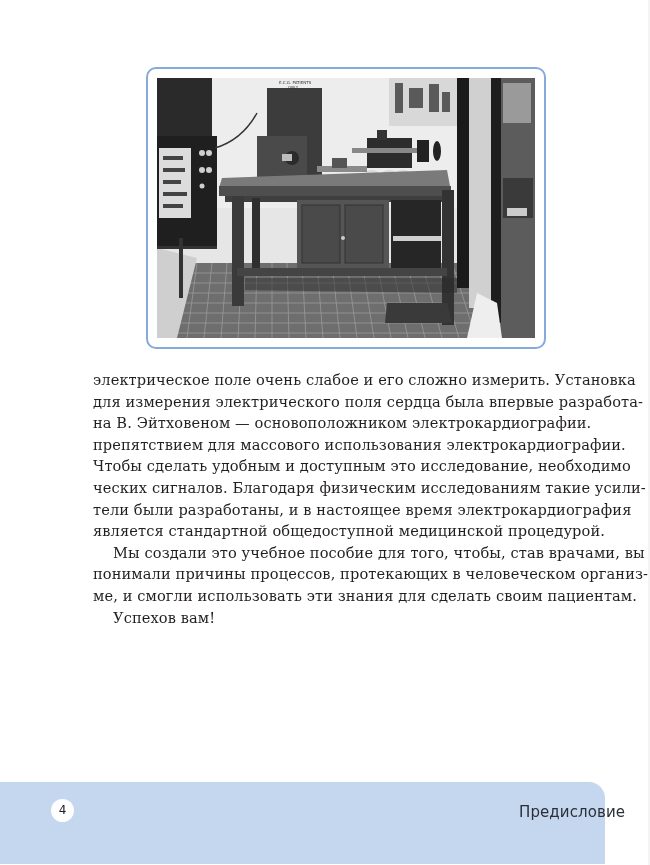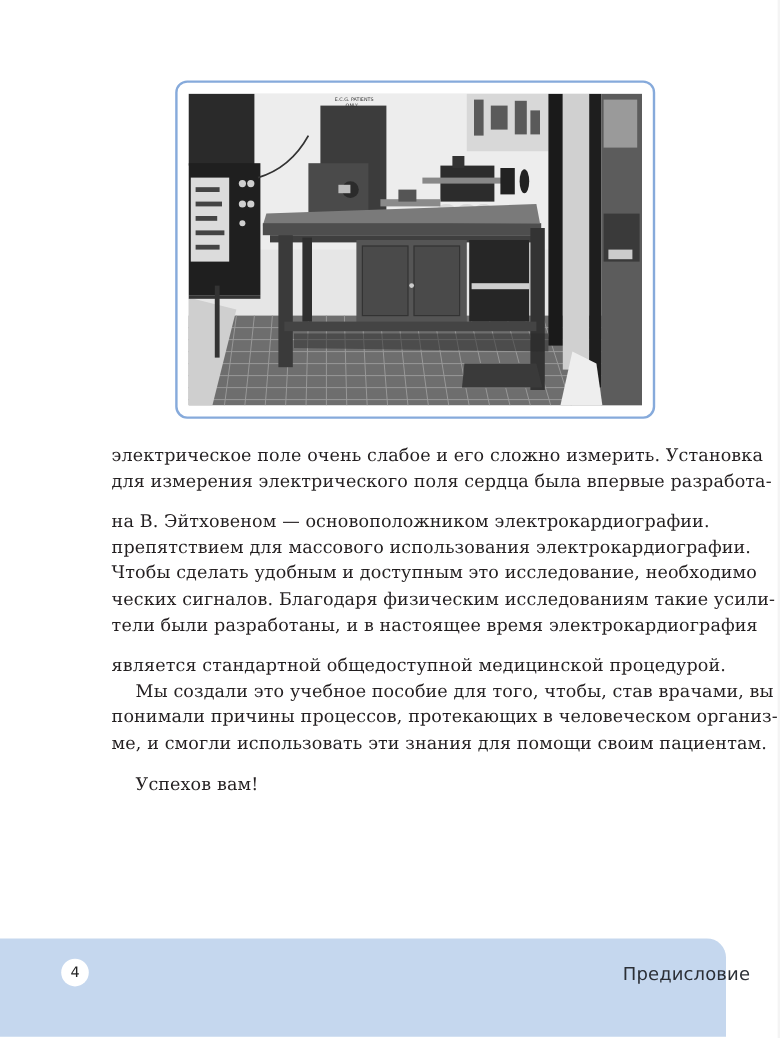--- a/index.html
+++ b/index.html
@@ -15,21 +15,21 @@
       background: #e9e9e9; overflow: hidden;
     }
     .photo svg { display: block; width: 100%; height: 100%; }
 
     .body-text {
       position: absolute; left: 93px; top: 369px; width: 506px;
       font-size: 14.6px; line-height: 21.6px; text-align: justify;
       letter-spacing: 0.1px;
     }
     .body-text .line { display: block; text-align: justify; text-align-last: justify; white-space: nowrap; }
-    .body-text .line.last { text-align-last: left; margin-top: 12px; }
+    .body-text .line.last { text-align-last: left; }
 
     .footer {
       position: absolute; left: 0; top: 782px; width: 605px; height: 82px;
       background: #c5d7ee; border-top-right-radius: 16px;
     }
     .page-number {
       position: absolute; left: 51px; top: 799px; width: 23px; height: 23px;
       border-radius: 50%; background: #ffffff;
       font-family: "DejaVu Sans", "Liberation Sans", sans-serif;
       font-size: 12px; line-height: 23px; text-align: center; color: #222;
@@ -171,20 +171,20 @@
   <span class="line">электрическое поле очень слабое и его сложно измерить. Установка</span>
   <span class="line">для измерения электрического поля сердца была впервые разработа-</span>
   <span class="line last">на В. Эйтховеном — основоположником электрокардиографии.</span>
   <span class="line">препятствием для массового использования электрокардиографии.</span>
   <span class="line">Чтобы сделать удобным и доступным это исследование, необходимо</span>
   <span class="line">ческих сигналов. Благодаря физическим исследованиям такие усили-</span>
   <span class="line">тели были разработаны, и в настоящее время электрокардиография</span>
   <span class="line last">является стандартной общедоступной медицинской процедурой.</span>
   <span class="line" style="padding-left:20px">Мы создали это учебное пособие для того, чтобы, став врачами, вы</span>
   <span class="line">понимали причины процессов, протекающих в человеческом организ-</span>
-  <span class="line">ме, и смогли использовать эти знания для помощи своим пациентам.</span>
+  <span class="line">ме, и смогли использовать эти знания для сделать своим пациентам.</span>
   <span class="line last" style="padding-left:20px">Успехов вам!</span>
 </div>
 
 <div class="footer"></div>
 <div class="page-number">4</div>
 <div class="section-name">Предисловие</div>
 <div class="edge-strip"></div>
 
 </body></html>

